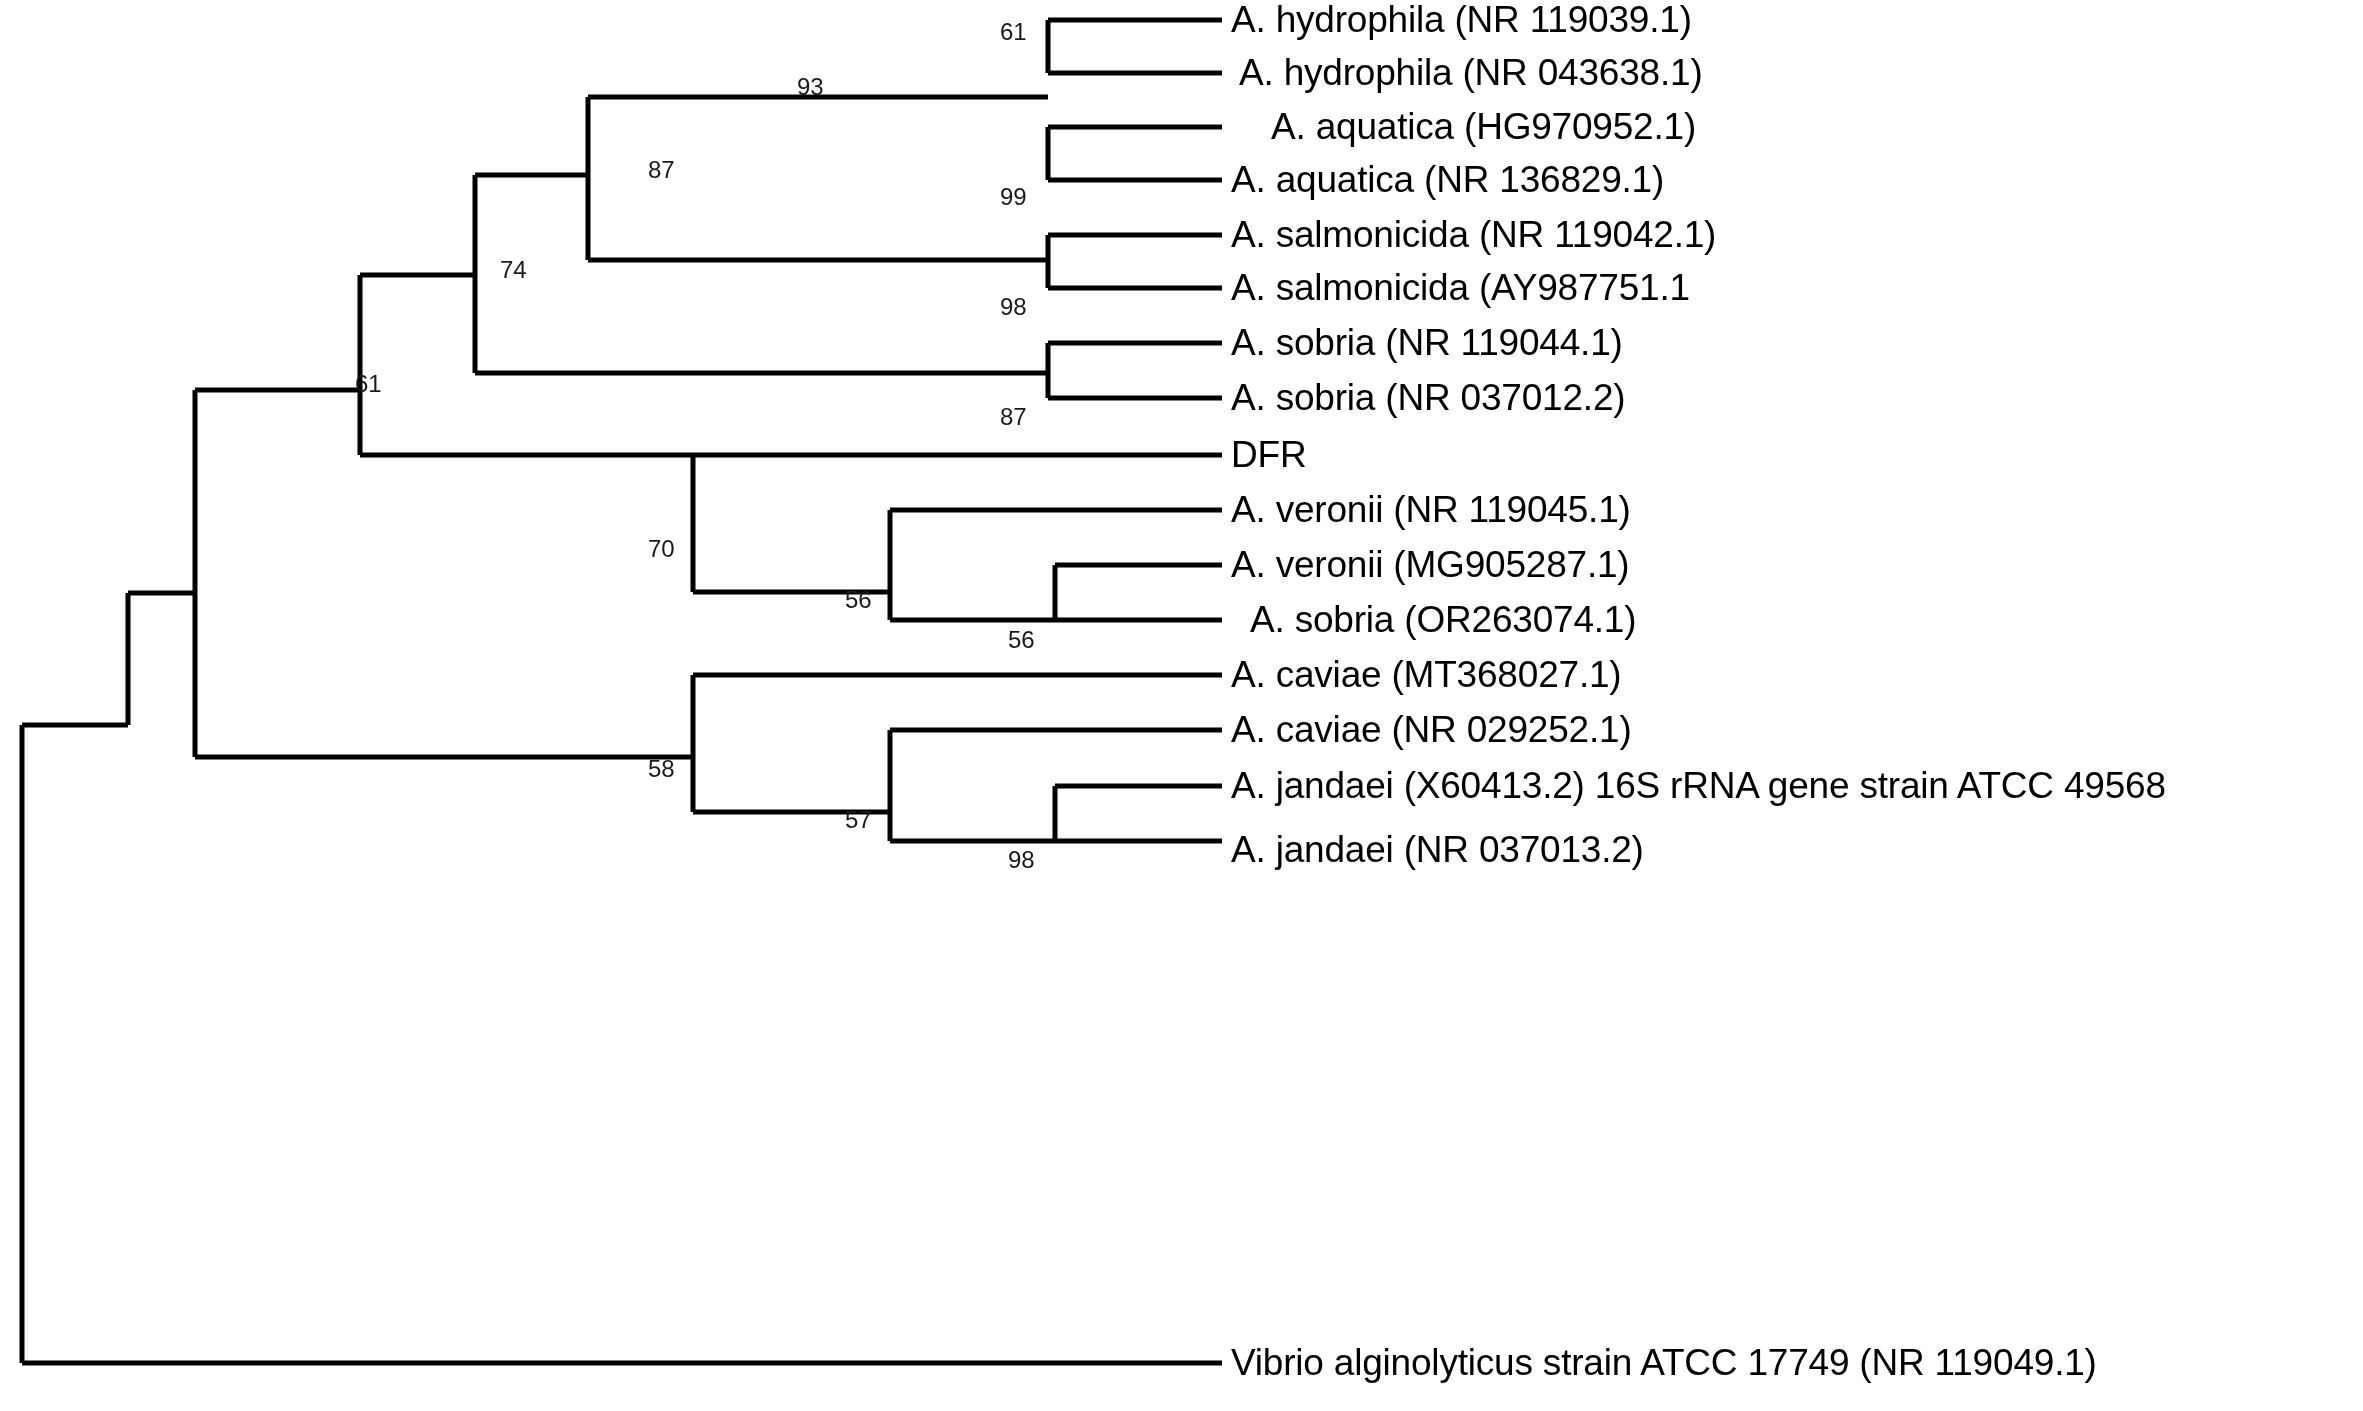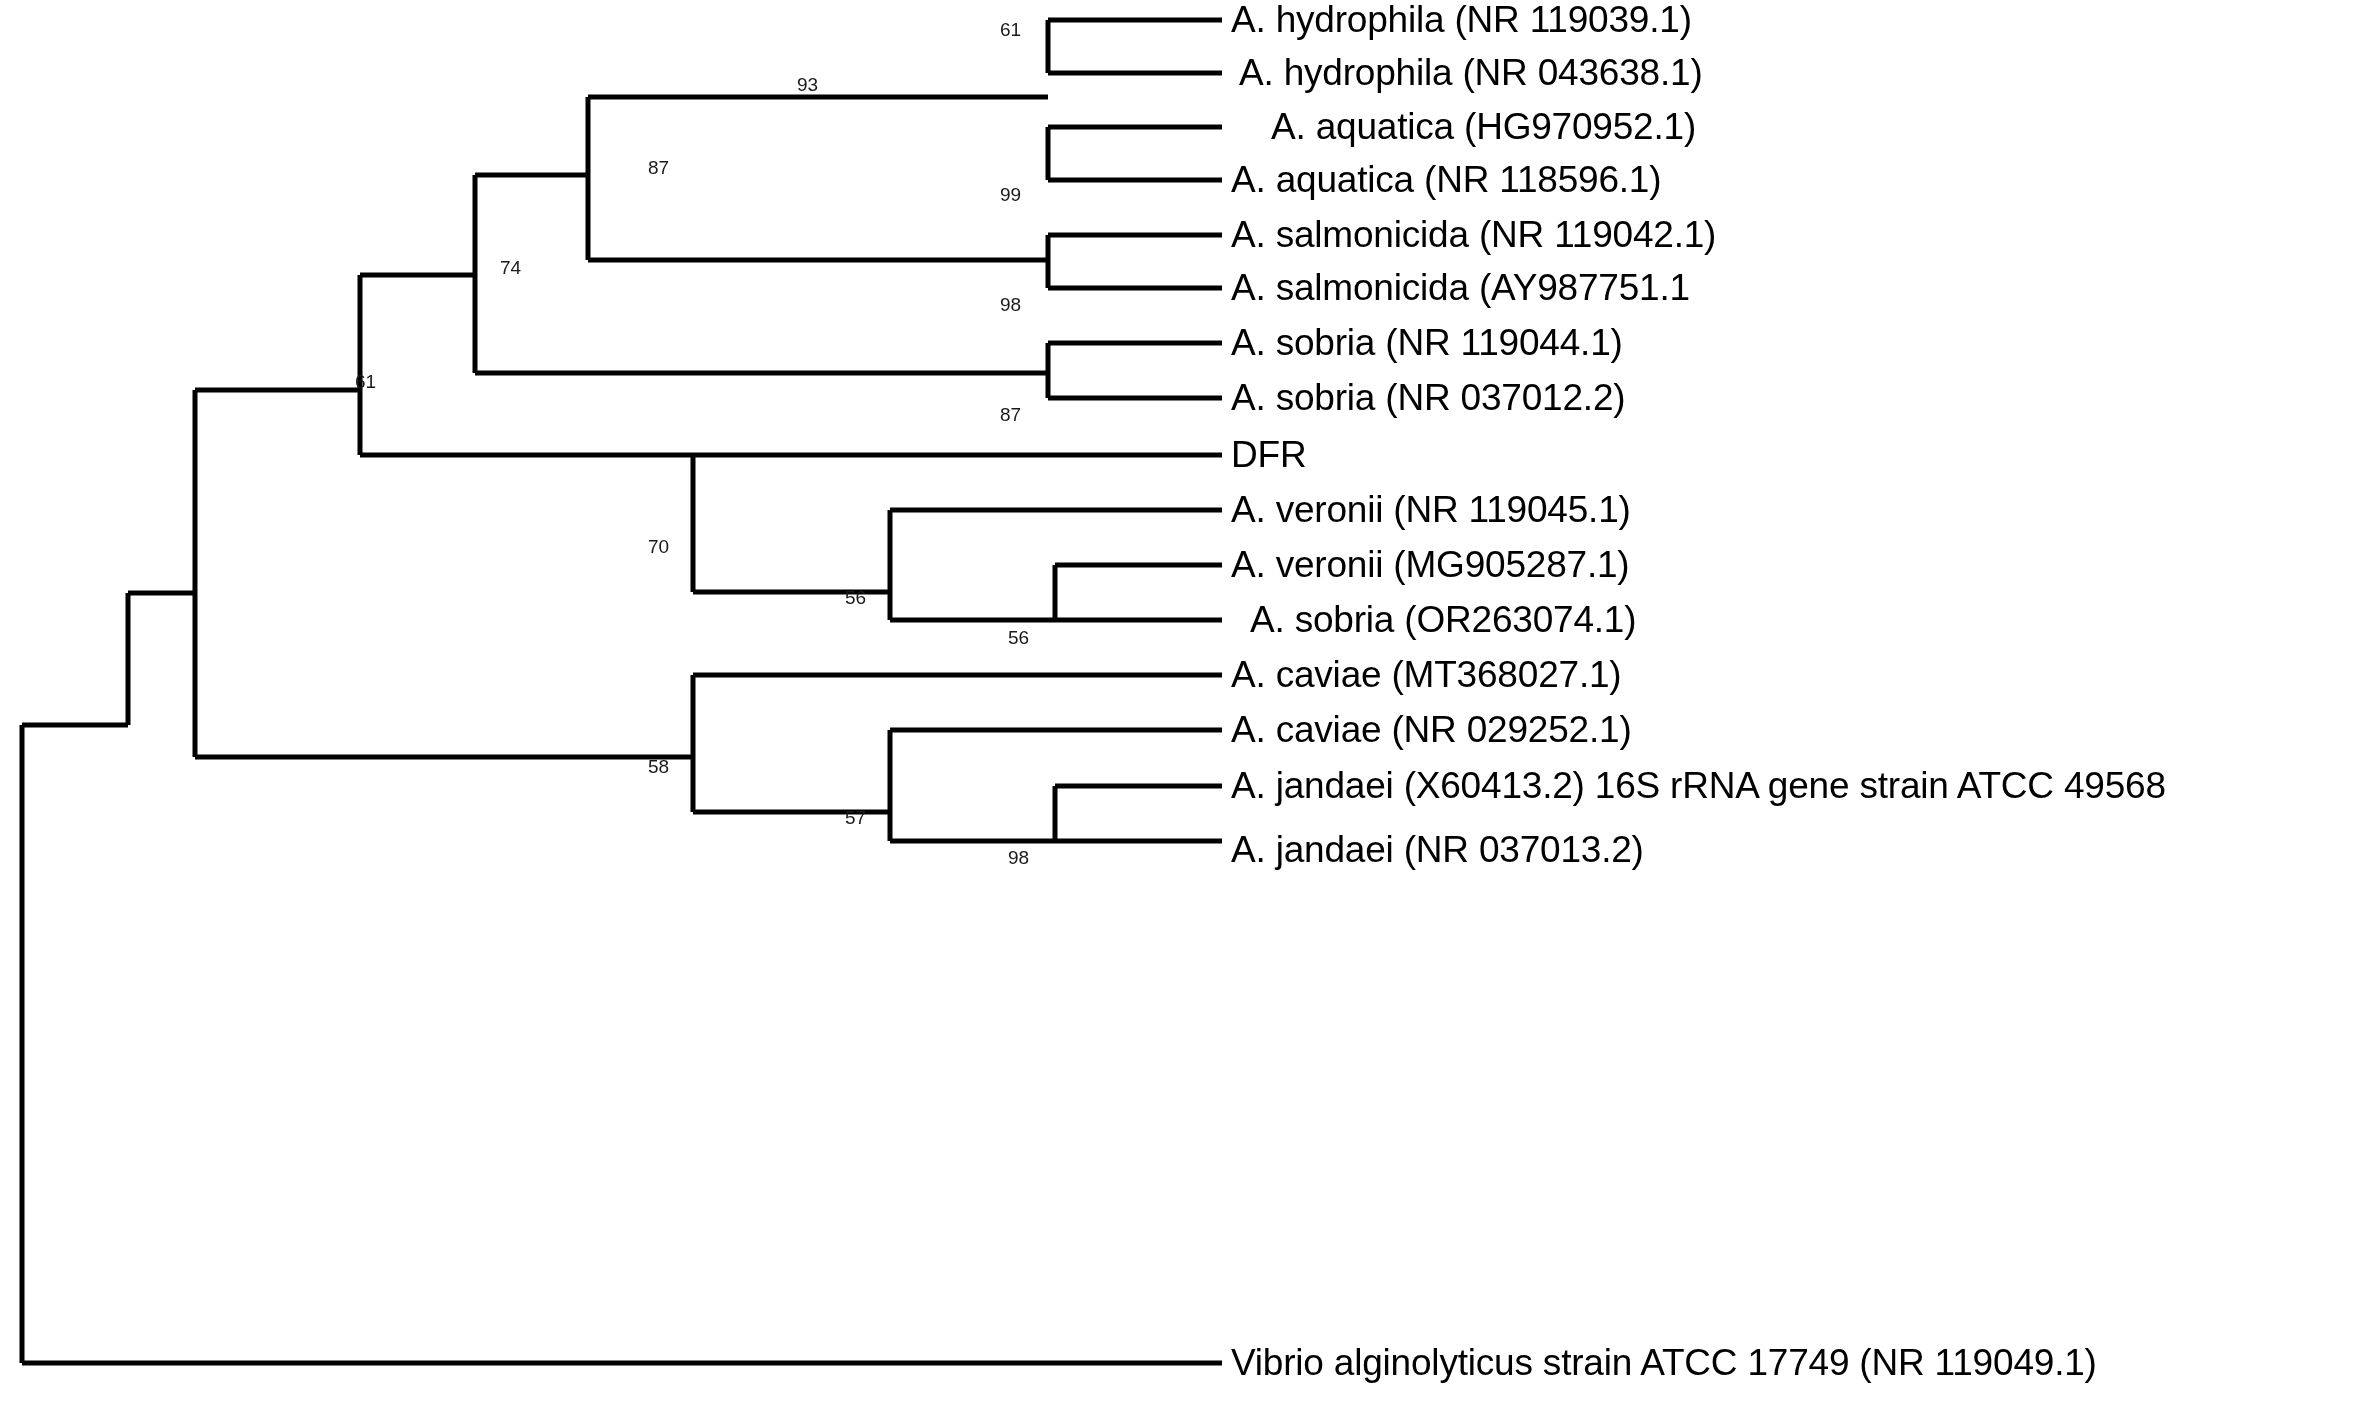--- a/index.html
+++ b/index.html
@@ -37,21 +37,21 @@
     font-family: "Liberation Sans", sans-serif;
     font-size: 37px;
     color: #000000;
     white-space: nowrap;
     line-height: 1;
     letter-spacing: -0.2px;
   }
   .support-label {
     position: absolute;
     font-family: "Liberation Sans", sans-serif;
-    font-size: 19px;
+    font-size: 24px;
     color: #1a1a1a;
     white-space: nowrap;
     line-height: 1;
   }
 </style>
 </head>
 <body>
 
 <div id="tree-figure">
 
@@ -104,21 +104,21 @@
         <line x1="1055" y1="786" x2="1222" y2="786" class="branch-line"></line>
         <line x1="1055" y1="841" x2="1222" y2="841" class="branch-line"></line>
         <line x1="22" y1="1363" x2="1222" y2="1363" class="branch-line"></line>
       </g>
   </svg>
 
   <div id="tip-label-layer">
       <div class="tip-label" style="left: 1231px; top: 1px;">A. hydrophila (NR 119039.1)</div>
       <div class="tip-label" style="left: 1231px; top: 54px; margin-left: 8px;">A. hydrophila (NR 043638.1)</div>
       <div class="tip-label" style="left: 1231px; top: 108px; margin-left: 40px;">A. aquatica (HG970952.1)</div>
-      <div class="tip-label" style="left: 1231px; top: 161px;">A. aquatica (NR 118596.1)</div>
+      <div class="tip-label" style="left: 1231px; top: 161px;">A. aquatica (NR 136829.1)</div>
       <div class="tip-label" style="left: 1231px; top: 216px;">A. salmonicida (NR 119042.1)</div>
       <div class="tip-label" style="left: 1231px; top: 269px;">A. salmonicida (AY987751.1</div>
       <div class="tip-label" style="left: 1231px; top: 324px;">A. sobria (NR 119044.1)</div>
       <div class="tip-label" style="left: 1231px; top: 379px;">A. sobria (NR 037012.2)</div>
       <div class="tip-label" style="left: 1231px; top: 436px;">DFR</div>
       <div class="tip-label" style="left: 1231px; top: 491px;">A. veronii (NR 119045.1)</div>
       <div class="tip-label" style="left: 1231px; top: 546px;">A. veronii (MG905287.1)</div>
       <div class="tip-label" style="left: 1231px; top: 601px; margin-left: 19px;">A. sobria (OR263074.1)</div>
       <div class="tip-label" style="left: 1231px; top: 656px;">A. caviae (MT368027.1)</div>
       <div class="tip-label" style="left: 1231px; top: 711px;">A. caviae (NR 029252.1)</div>

